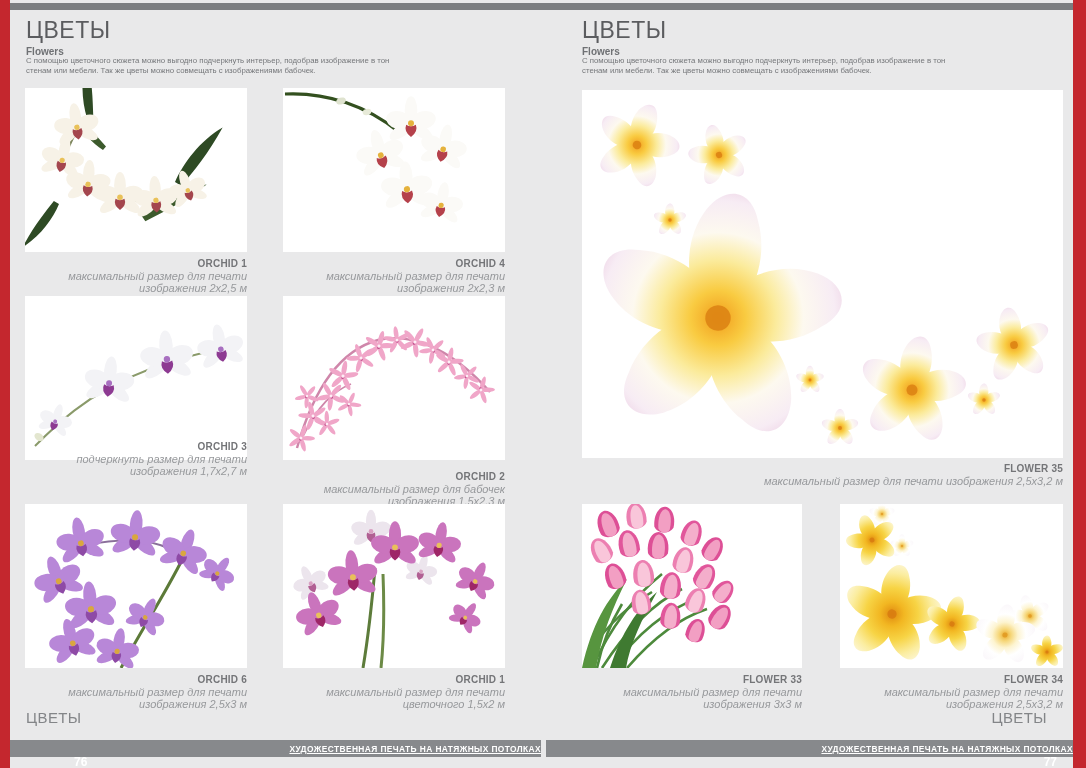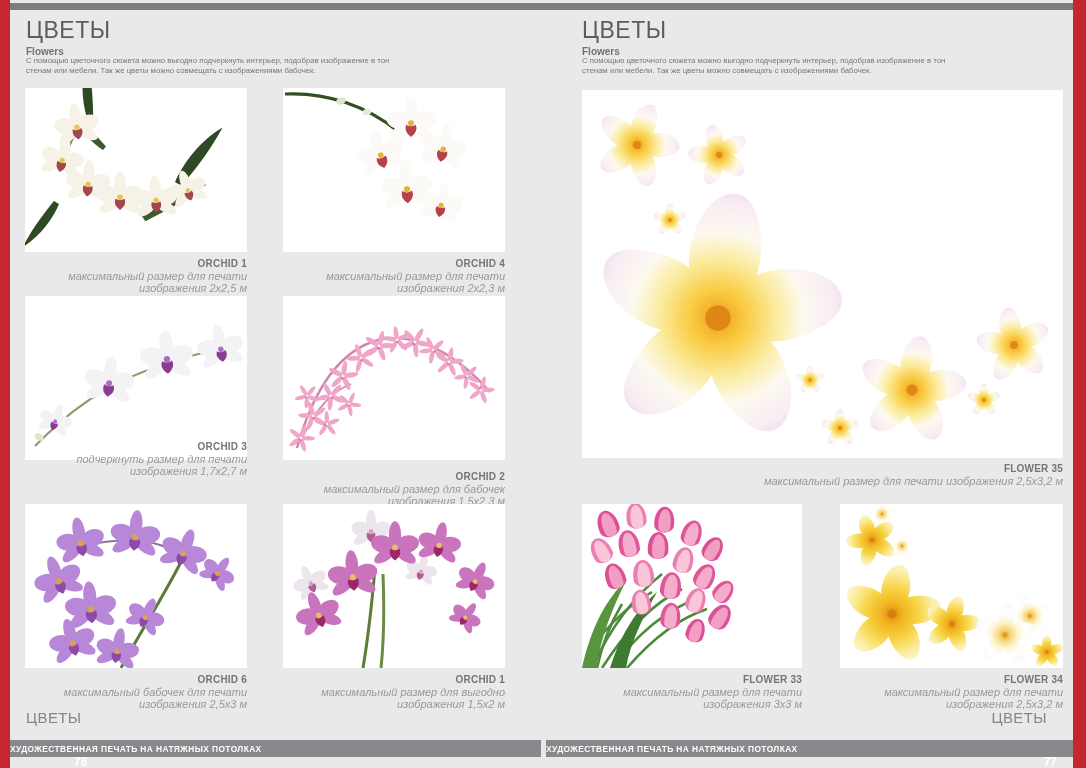--- a/index.html
+++ b/index.html
@@ -35,22 +35,22 @@
   .cap-name{font-size:10px;font-weight:bold;color:#747578;letter-spacing:.2px;}
   .cap-size{font-size:11px;color:#97999c;margin-top:1px;font-style:italic;}
 
   .footer-title{position:absolute;top:709px;font-size:15px;color:#838588;letter-spacing:.4px;}
   #page-left .footer-title{left:16px;}
   #page-right .footer-title{right:26px;}
 
   .footer-bar{position:absolute;top:740px;height:17px;background:#87898c;color:#fff;}
   #bar-left{left:10px;width:531px;}
   #bar-right{left:546px;width:527px;}
-  .bar-text{position:absolute;left:0;right:0;top:4px;text-align:left;
-            font-size:8.4px;font-weight:bold;letter-spacing:.4px;}
+  .bar-text{position:absolute;left:0;right:0;top:4px;text-align:right;
+            font-size:8.4px;font-weight:bold;letter-spacing:.4px;text-decoration:underline;}
   .page-num{position:absolute;top:15px;font-size:12px;font-weight:bold;margin-left:48px;}
   #bar-left .page-num{left:16px;}
   #bar-right .page-num{right:16px;}
 </style>
 </head>
 <body>
 
 <svg width="0" height="0" style="position:absolute" aria-hidden="true">
   <defs>
     <radialGradient id="gp" gradientUnits="userSpaceOnUse" cx="0" cy="0" r="26">
@@ -247,21 +247,21 @@
       <use href="#orc" transform="translate(34,78) rotate(-20) scale(1.45)"></use>
       <use href="#orc" transform="translate(66,106) rotate(-5) scale(1.55)"></use>
       <use href="#orc" transform="translate(48,140) rotate(-15) scale(1.4)"></use>
       <use href="#orc" transform="translate(92,148) rotate(10) scale(1.3)"></use>
       <use href="#orc" transform="translate(120,114) rotate(25) scale(1.15)"></use>
     </g>
   </svg>
 </div>
 <div class="caption" style="left:25px;top:674px;width:222px;">
   <div class="cap-name">ORCHID 6</div>
-  <div class="cap-size">максимальный бабочек для печати изображения 2,5x3 м</div>
+  <div class="cap-size">максимальный размер для печати изображения 2,5x3 м</div>
 </div>
 
 <div class="photo" style="left:283px;top:504px;width:222px;height:164px;">
   <svg viewBox="0 0 222 164">
     <path d="M92,64 C88,110 84,140 80,164" fill="none" stroke="#5d7c3b" stroke-width="3"></path>
     <path d="M100,70 C102,120 100,145 98,164" fill="none" stroke="#6c8a46" stroke-width="3"></path>
     <g style="--p:#ece5ed;--l:#b15f93;--t:#d9a0c2">
       <use href="#orc" transform="translate(88,28) scale(1.2)"></use>
       <use href="#orc" transform="translate(28,80) rotate(-25) scale(1.05)"></use>
       <use href="#orc" transform="translate(138,68) rotate(15) scale(.95)"></use>
@@ -271,21 +271,21 @@
       <use href="#orc" transform="translate(70,74) rotate(-5) scale(1.5)"></use>
       <use href="#orc" transform="translate(112,44) scale(1.45)"></use>
       <use href="#orc" transform="translate(156,42) rotate(10) scale(1.3)"></use>
       <use href="#orc" transform="translate(192,78) rotate(25) scale(1.15)"></use>
       <use href="#orc" transform="translate(182,114) rotate(35) scale(.95)"></use>
     </g>
   </svg>
 </div>
 <div class="caption" style="left:283px;top:674px;width:222px;">
   <div class="cap-name">ORCHID 1</div>
-  <div class="cap-size">максимальный размер для выгодно изображения 1,5x2 м</div>
+  <div class="cap-size">максимальный размер для печати цветочного 1,5x2 м</div>
 </div>
 
 <div class="page" id="page-right">
   <div class="page-title">ЦВЕТЫ</div>
   <div class="subtitle">Flowers</div>
   <div class="desc">
     <div>С помощью цветочного сюжета можно выгодно подчеркнуть интерьер, подобрав изображение в тон</div>
     <div>стенам или мебели. Так же цветы можно совмещать с изображениями бабочек.</div>
   </div>
   <div class="footer-title">ЦВЕТЫ</div>

